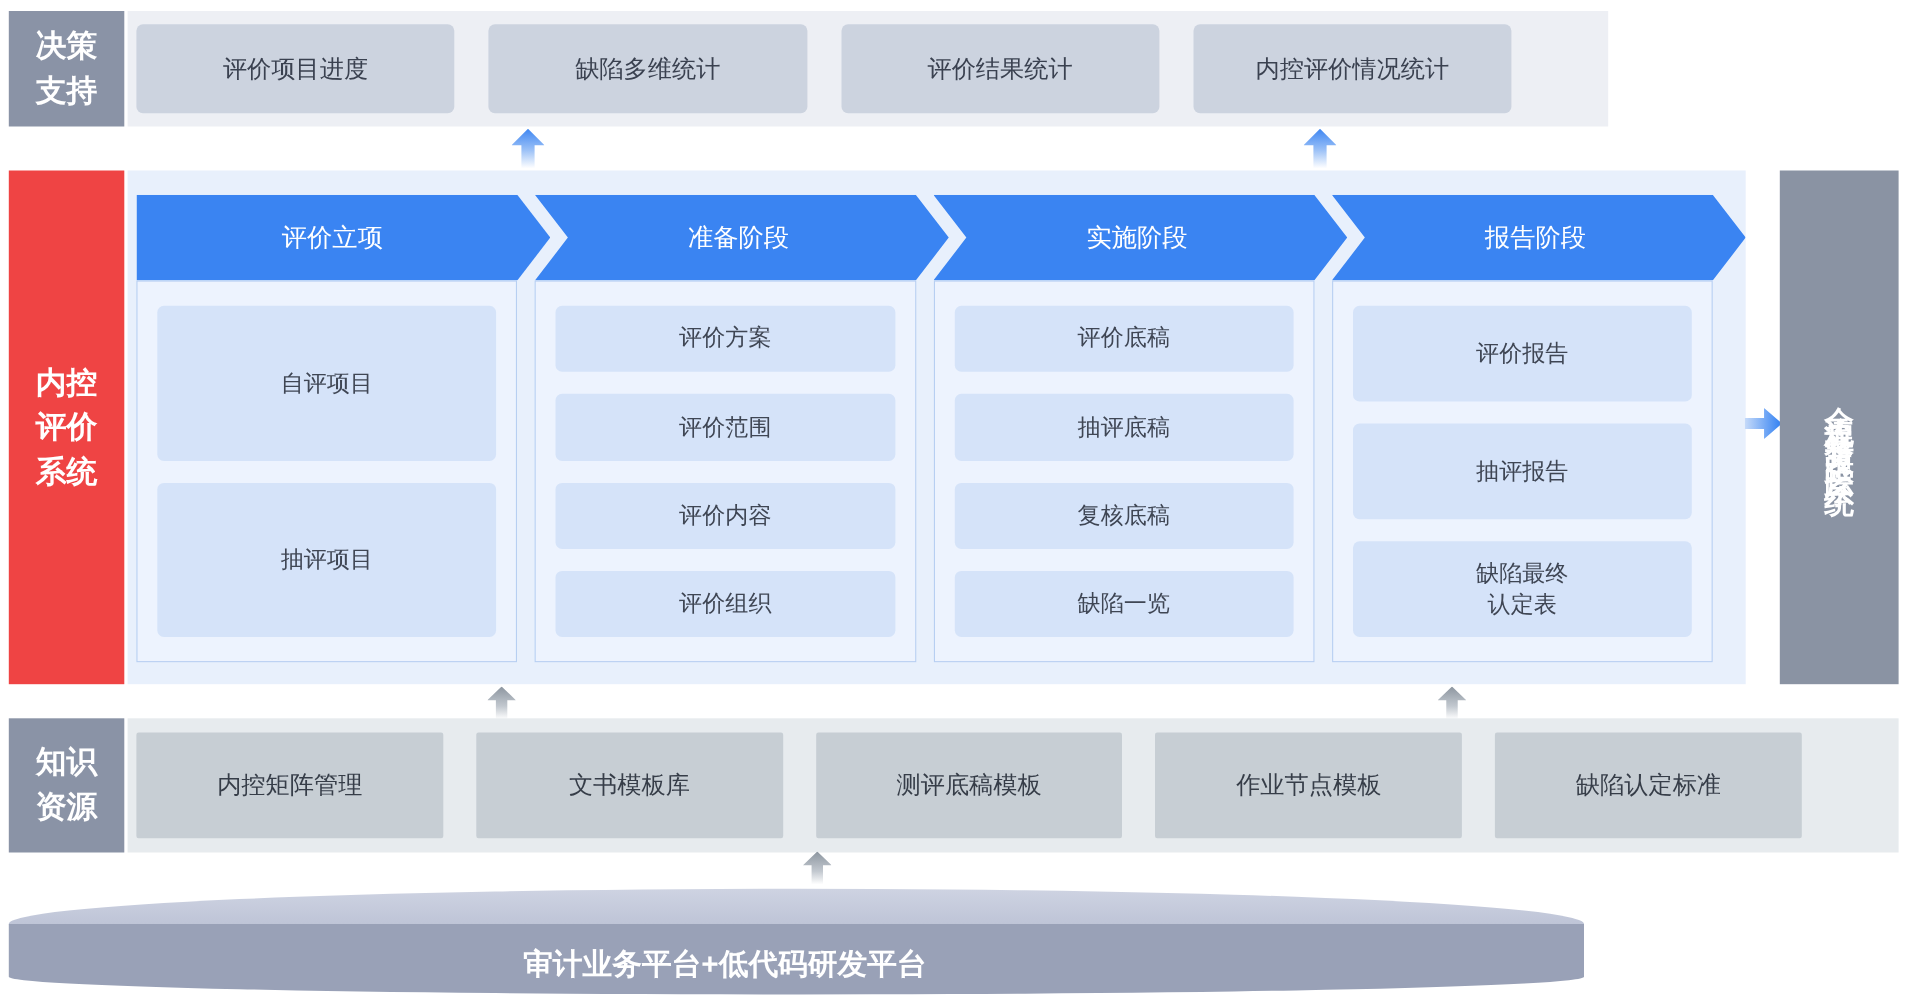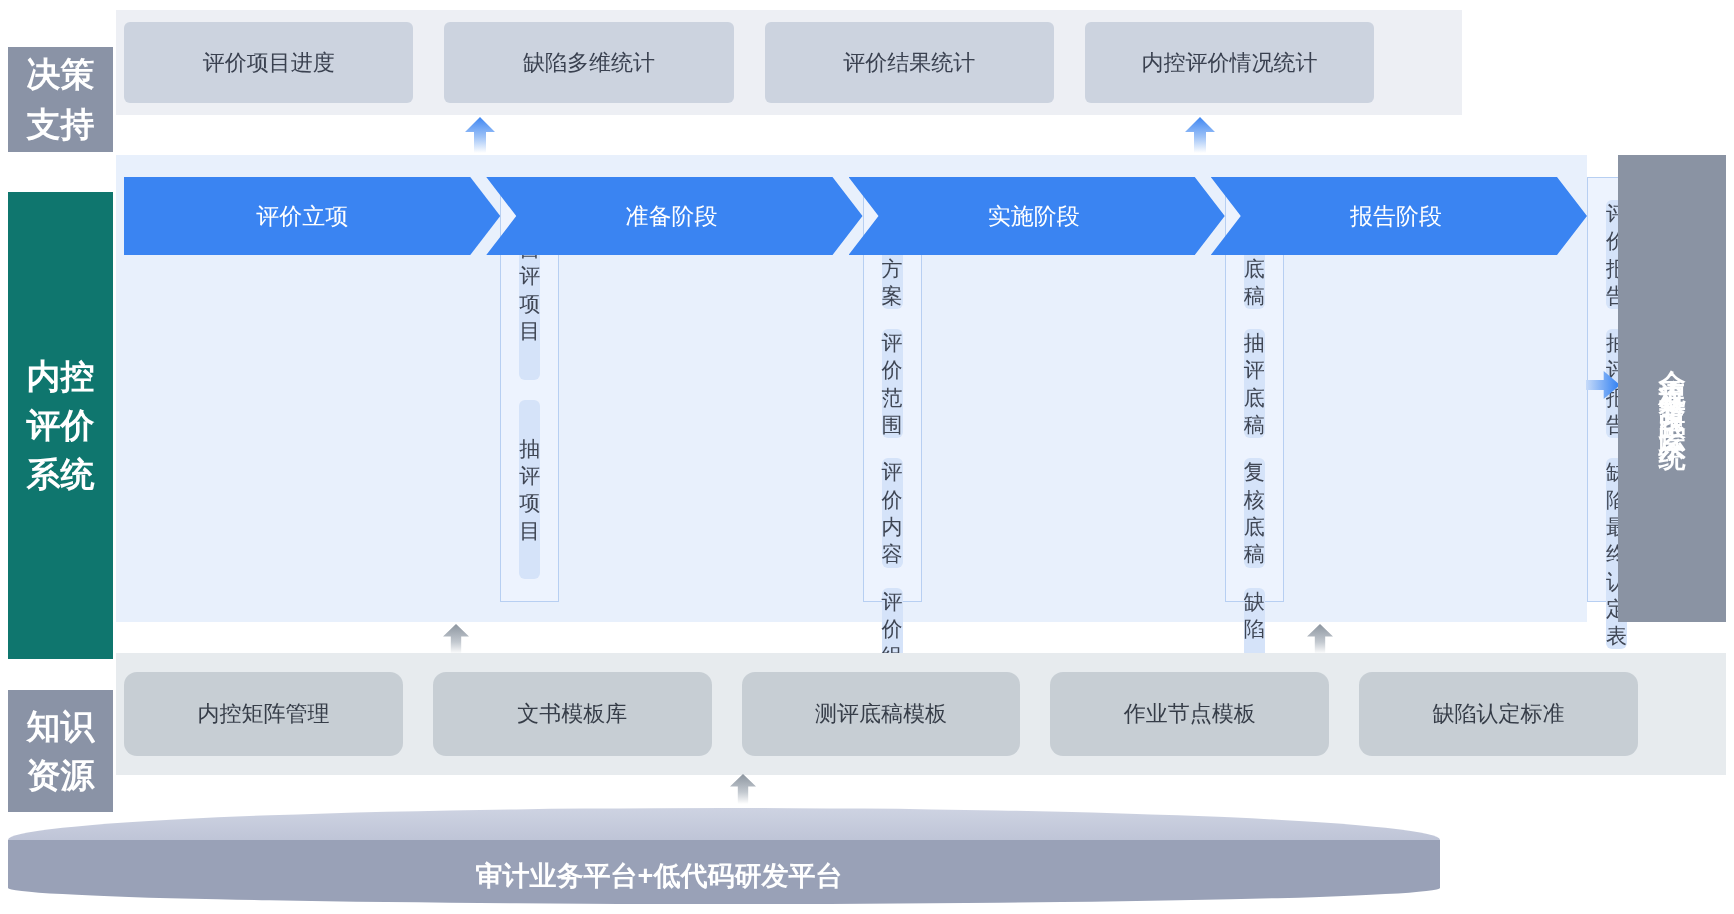--- a/index.html
+++ b/index.html
@@ -6,45 +6,45 @@
   html,body { background:#ffffff; }
   .canvas {
     position:relative; width:1734px; height:914px; background:#ffffff;
     font-family:"Liberation Sans", sans-serif; overflow:hidden;
   }
 
   
   .rail-label {
     position:absolute; left:8px; width:105px;
     display:flex; align-items:center; justify-content:center;
-    color:#ffffff; font-weight:bold; font-size:34px; line-height:1.45;
-    text-align:center; white-space:pre-line;margin-top:37px;
+    color:#ffffff; font-weight:bold; font-size:28px; line-height:1.45;
+    text-align:center; white-space:pre-line;
   }
   .rail-gray { background:#8A93A6; }
-  .rail-blue { background:#0f766e; }
+  .rail-blue { background:#ef4444; }
 
   
   .ds-band {
     position:absolute; left:116px; top:10px; width:1346px; height:105px;
     background:#EDEFF4; display:flex; align-items:center;
     gap:31px; padding:0 88px 0 8px;
   }
   .ds-box {
     flex:1; height:81px; background:#CCD3DF; border-radius:6px;
     display:flex; align-items:center; justify-content:center;
     font-size:22px; color:#3A4150;
   }
 
   
   .main-panel {
     position:absolute; left:116px; top:155px; width:1471px; height:467px;
     background:#E8F0FC; padding:22px 30px 20px 8px;
     display:flex; gap:16px;
   }
-  .stage-col { flex:1; display:flex; flex-direction:row; position:relative; }
+  .stage-col { flex:1; display:flex; flex-direction:column; position:relative; }
   .stage-header {
     height:78px; background:#3A84F2; color:#ffffff; font-size:23px;
     display:flex; align-items:center; justify-content:center;
     position:relative; flex:none;
   }
   .stage-header.tip    { width:calc(100% + 30px); clip-path:polygon(0 0, calc(100% - 30px) 0, 100% 50%, calc(100% - 30px) 100%, 0 100%); padding-right:20px; }
   .stage-header.notch.tip { clip-path:polygon(0 0, calc(100% - 30px) 0, 100% 50%, calc(100% - 30px) 100%, 0 100%, 30px 50%); padding-left:14px; }
   .stage-header.notch.flat { width:100%; clip-path:polygon(0 0, 100% 0, 100% 100%, 0 100%, 30px 50%); padding-left:22px; }
   .stage-panel {
     flex:1; margin-top:0; background:#EDF3FE; border:1px solid #B7CFF2;
@@ -67,21 +67,21 @@
     color:#ffffff; font-weight:bold; font-size:27px; letter-spacing:9px;
   }
 
   
   .kn-band {
     position:absolute; left:116px; top:653px; width:1610px; height:122px;
     background:#E7EBEE; display:flex; align-items:center;
     gap:30px; padding:0 88px 0 8px;
   }
   .kn-box {
-    flex:1; height:84px; background:#C7CED4; border-radius:13px;
+    flex:1; height:96px; background:#C7CED4; border-radius:2px;
     display:flex; align-items:center; justify-content:center;
     font-size:22px; color:#363D48;
   }
 
   
   .platform { position:absolute; left:8px; top:808px; width:1432px; height:102px; }
   .platform-top {
     position:absolute; left:0; right:0; top:0; height:64px; border-radius:50%;
     background:linear-gradient(180deg,#CED3E2 0%,#AFB6CC 100%);
   }

